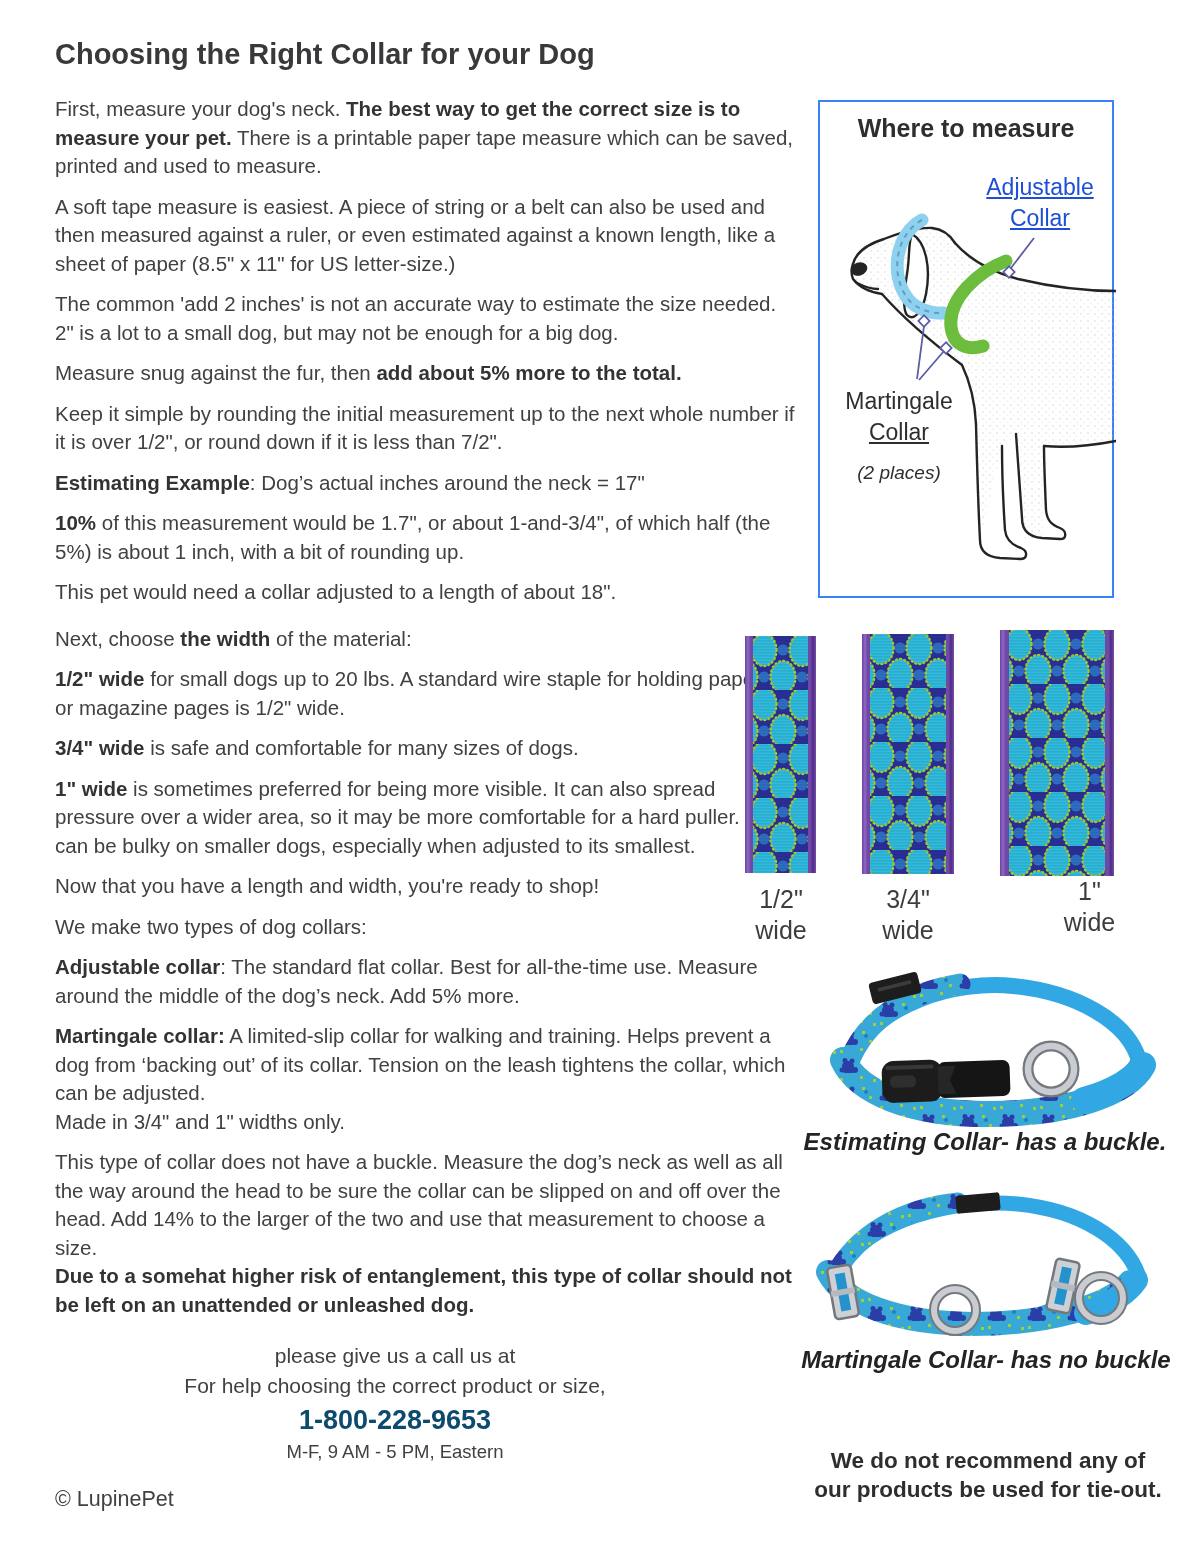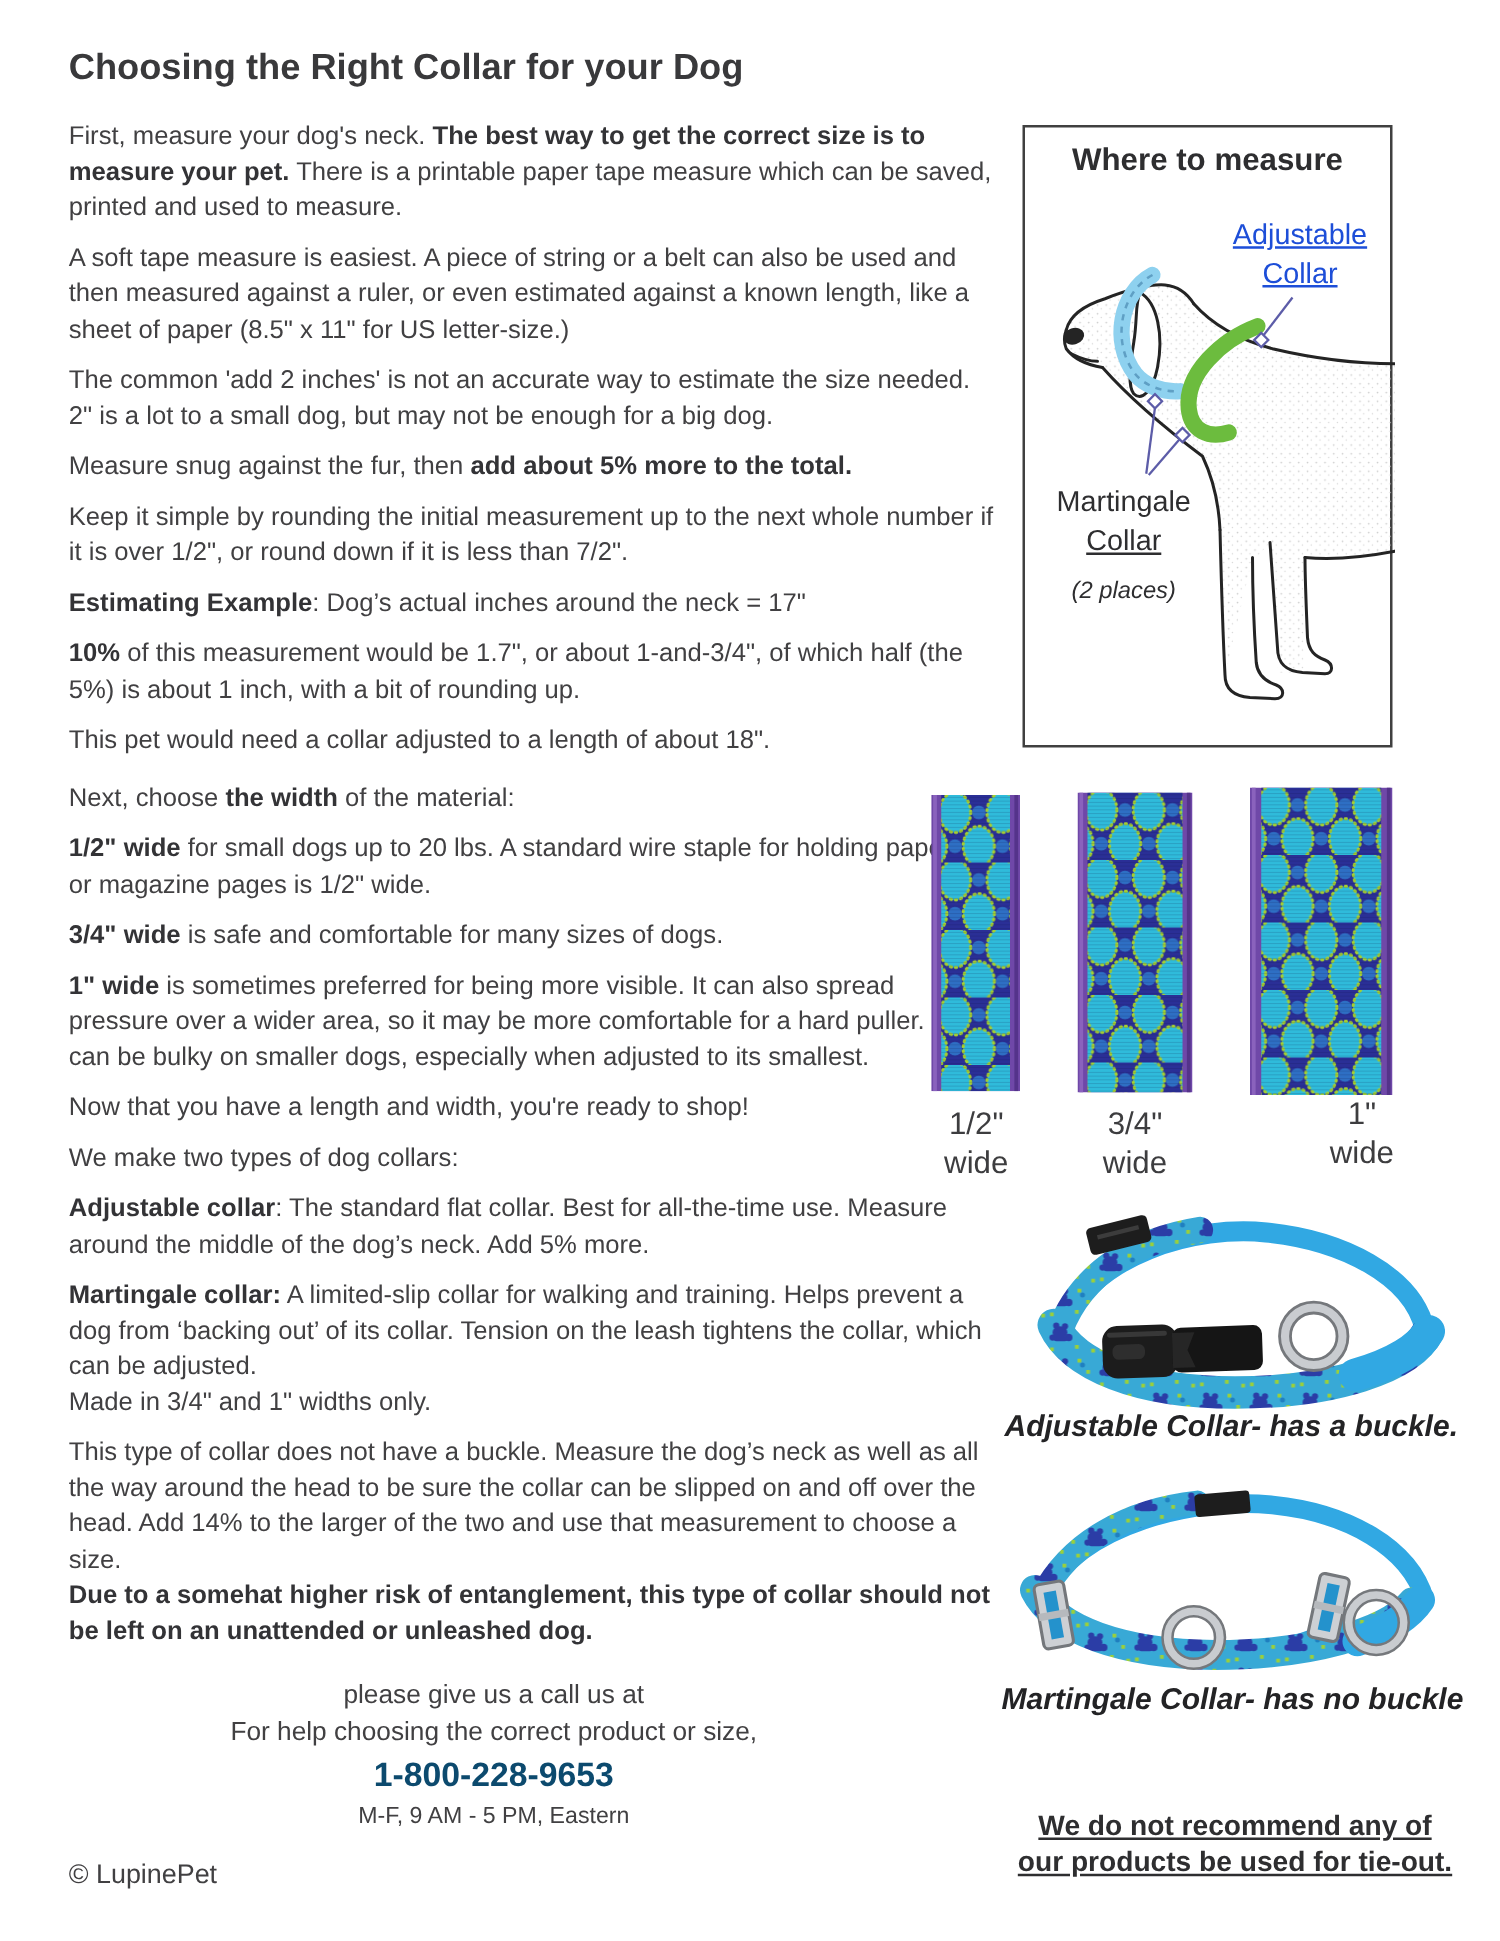--- a/index.html
+++ b/index.html
@@ -16,37 +16,37 @@
   .leftcol p { font-size: 20.5px; line-height: 28.5px; margin-bottom: 12px; }
   .leftcol p b { color: #333336; }
   .sec-gap { margin-top: 18px; }
   .mart-gap { margin-top: 10px; }
   .help { text-align: center; margin-top: 22px; width: 680px; font-size: 21px; line-height: 30px; }
   .help .phone { font-size: 27px; font-weight: bold; color: #0c4a6e; margin-top: 4px; }
   .help .hours { font-size: 18.5px; margin-top: 2px; }
   .copyright { position: absolute; left: 55px; top: 1487px; font-size: 21.5px; color: #414042; }
 
   
-  .mbox { position: absolute; left: 818px; top: 100px; width: 296px; height: 498px; border: 2px solid #404040; background: #fff; }
+  .mbox { position: absolute; left: 818px; top: 100px; width: 296px; height: 498px; border: 2px solid #3b82f6; background: #fff; }
   .mbox-title { position: absolute; top: 12px; left: 0; right: 0; text-align: center; font-size: 25px; font-weight: bold; color: #2e2e30; }
   .dog-svg { position: absolute; left: 0; top: 0; width: 296px; height: 498px; }
   .adj-label { position: absolute; left: 150px; top: 70px; width: 140px; text-align: center; font-size: 23px; line-height: 31px; color: #1d4ed8; }
   .adj-label div { text-decoration: underline; }
   .mart-label { position: absolute; left: 12px; top: 284px; width: 134px; text-align: center; font-size: 23px; line-height: 31px; color: #2e2e30; }
   .mart-label .ul { text-decoration: underline; }
   .mart-note { font-style: italic; font-size: 19px; margin-top: 9px; }
 
   
   .swatch { position: absolute; display: block; }
   .swcap { position: absolute; text-align: center; font-size: 25px; line-height: 31px; color: #3d3d3f; }
 
   
   .collar-fig { position: absolute; display: block; }
   .figcap { position: absolute; text-align: center; font-size: 24px; font-weight: bold; font-style: italic; color: #232325; }
-  .notetxt { position: absolute; left: 810px; top: 1446px; width: 356px; text-align: center; font-size: 22.5px; line-height: 29px; font-weight: bold; color: #2e2e30; text-decoration: underline; }
+  .notetxt { position: absolute; left: 810px; top: 1446px; width: 356px; text-align: center; font-size: 22.5px; line-height: 29px; font-weight: bold; color: #2e2e30; }
 </style>
 </head>
 <body>
 
 <svg width="0" height="0" style="position:absolute" aria-hidden="true">
   <defs>
     <pattern id="webpat" width="38" height="54" patternUnits="userSpaceOnUse">
       <rect width="38" height="54" fill="#2a2f96"></rect>
       <circle cx="19" cy="41" r="5.5" fill="#2e6fc4"></circle>
       <circle cx="0" cy="14" r="5.5" fill="#2e6fc4"></circle>
@@ -207,21 +207,21 @@
     <circle cx="253" cy="97" r="23" stroke="#c9ccd0" stroke-width="6.5" fill="none"></circle>
   </g>
   <g transform="translate(150,108) rotate(-2)">
     <rect x="-66" y="-21" width="60" height="42" rx="12" fill="#1c1c1c"></rect>
     <rect x="-10" y="-18" width="72" height="36" rx="7" fill="#151515"></rect>
     <path d="M -10,-14 L 8,-14 L 2,0 L 8,14 L -10,14 Z" fill="#262626"></path>
     <rect x="-58" y="-6" width="26" height="12" rx="5" fill="#2e2e2e"></rect>
     <rect x="-62" y="-16" width="48" height="4" rx="2" fill="#383838"></rect>
   </g>
 </svg>
-<div class="figcap" style="left:795px; top:1128px; width:380px">Adjustable Collar- has a buckle.</div>
+<div class="figcap" style="left:795px; top:1128px; width:380px">Estimating Collar- has a buckle.</div>
 
 <svg class="collar-fig" style="left:786px; top:1192px" width="398" height="150" viewBox="0 0 398 150">
   <g fill="none" stroke-linecap="round">
     <path d="M 48,84 C 80,26 170,6 232,12 C 292,18 342,46 354,88" stroke="#31a8e3" stroke-width="15"></path>
     <path d="M 48,84 C 70,42 116,16 172,10" stroke="url(#turtle)" stroke-width="19"></path>
     <path d="M 60,104 C 105,140 240,142 290,102" stroke="#2c9fd8" stroke-width="11"></path>
     <path d="M 42,80 C 58,112 112,131 186,132 C 262,132 324,114 344,90" stroke="url(#turtle)" stroke-width="24"></path>
     <path d="M 300,121 C 324,112 342,100 350,88" stroke="#31a8e3" stroke-width="24"></path>
   </g>
   <g transform="translate(192,11) rotate(-5)">

